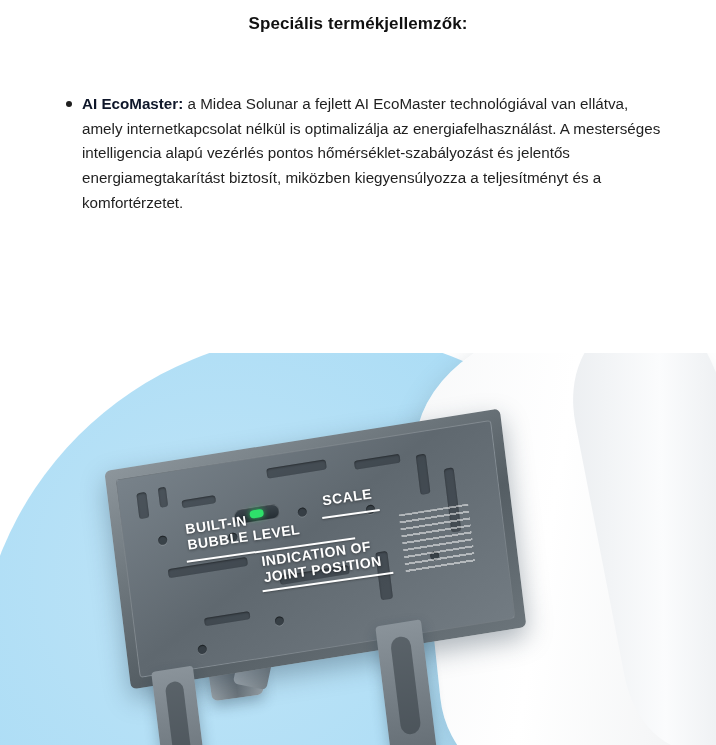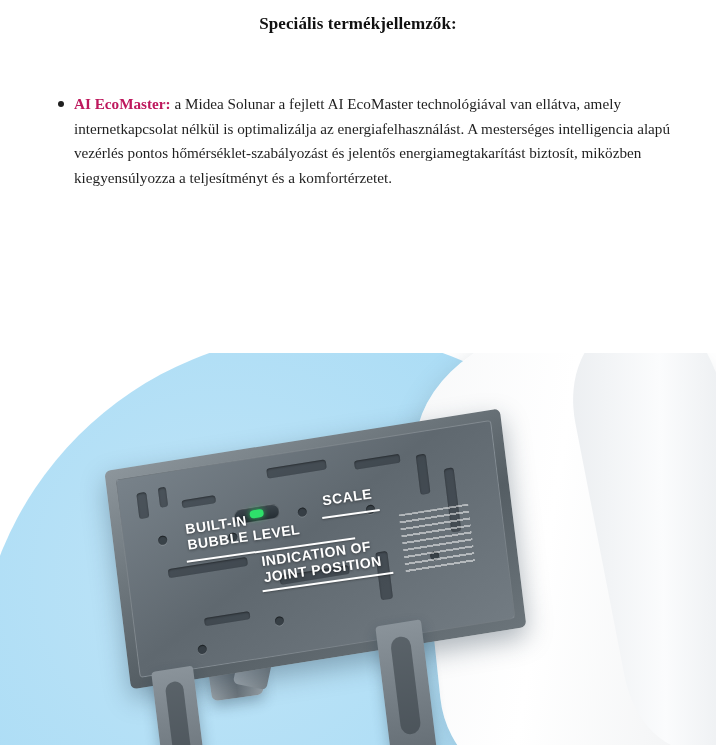--- a/index.html
+++ b/index.html
@@ -14,22 +14,21 @@
     font-family: "Liberation Sans", sans-serif;
     color: #1a1a1a;
   }
   .page {
     position: relative;
     width: 716px;
     height: 745px;
     background: #ffffff;
   }
   .content {
-    padding: 0 12px;
-    font-family: Liberation Serif, serif;
+    padding: 0 20px;
   }
   .heading {
     text-align: center;
     font-size: 17px;
     font-weight: bold;
     color: #111111;
     margin: 8px 0 0 0;
     padding-top: 6px;
     letter-spacing: 0.1px;
   }
@@ -53,21 +52,21 @@
     position: absolute;
     left: 46px;
     top: 9px;
     width: 6px;
     height: 6px;
     border-radius: 50%;
     background: #1f1f1f;
   }
   .bullet-term {
     font-weight: bold;
-    color: #be185d;
+    color: #0f172a;
   }
   .image-band {
     position: absolute;
     left: 0;
     top: 345px;
     width: 716px;
     height: 400px;
     overflow: hidden;
     background: #ffffff;
   }

